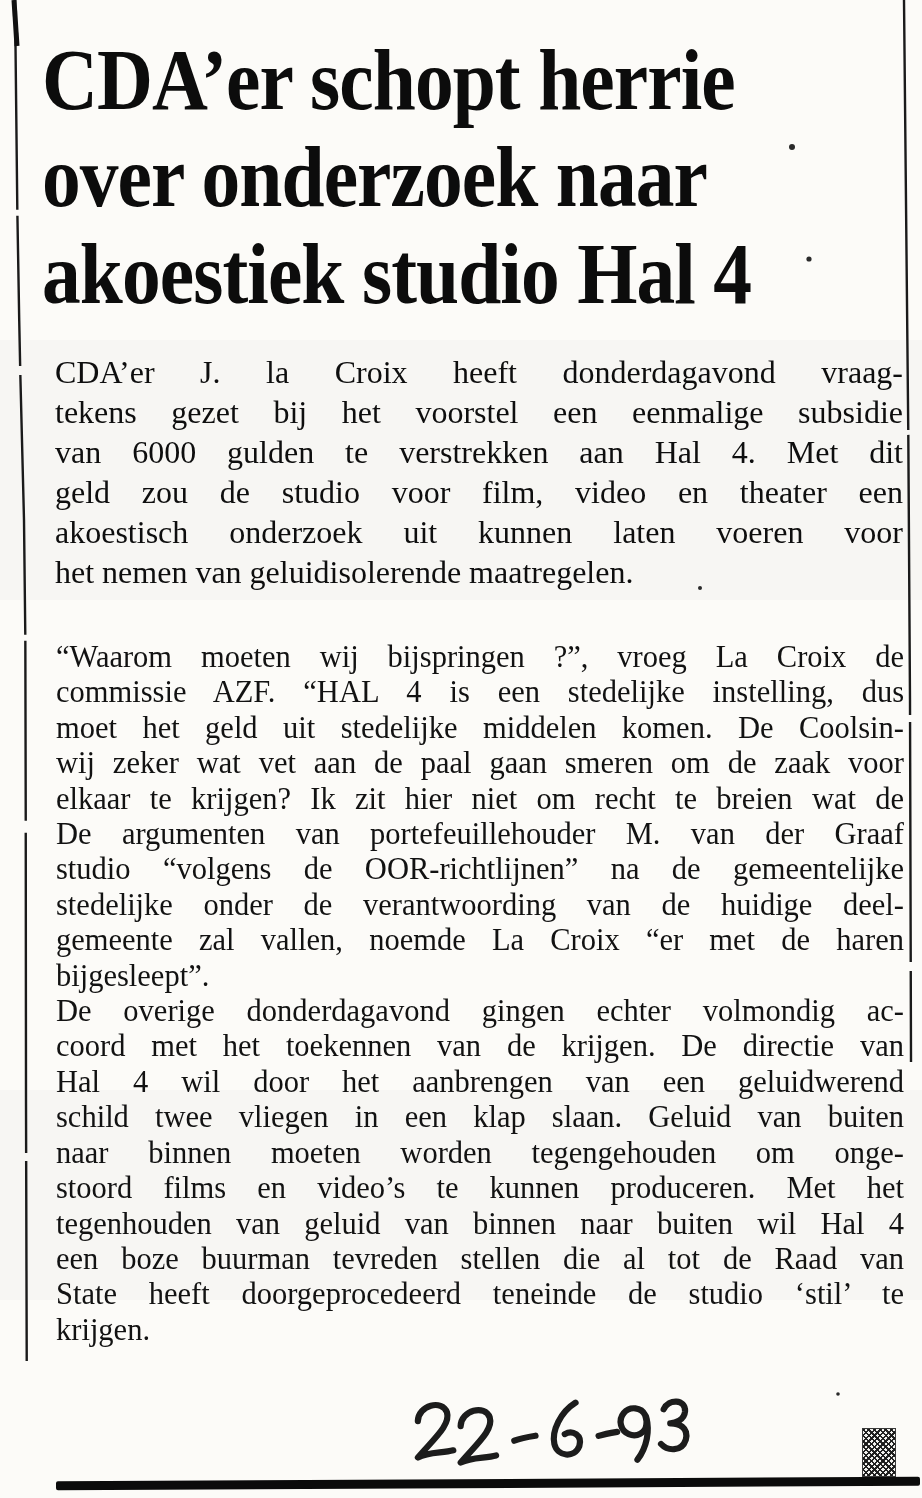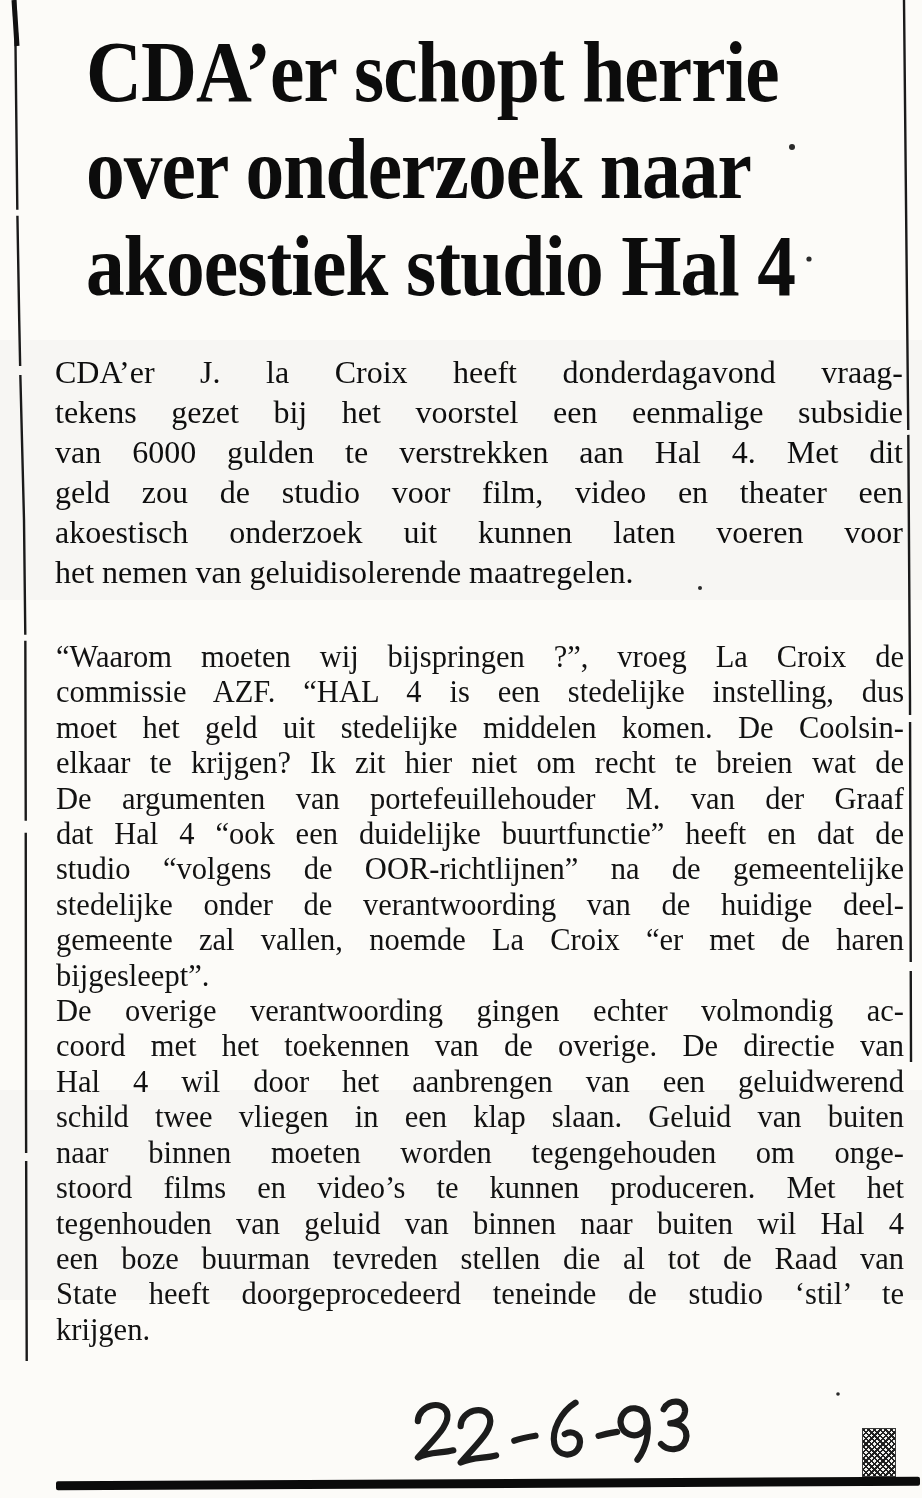--- a/index.html
+++ b/index.html
@@ -5,21 +5,21 @@
   html,body{margin:0;padding:0;background:#e9e9e7;}
   .page{
     position:relative; width:922px; height:1498px;
     background:#fcfbf8; overflow:hidden;
     color:#101010;
     font-family:"Liberation Serif","DejaVu Serif",serif;
   }
   .band{position:absolute;left:0;width:100%;background:rgba(60,60,50,0.025);pointer-events:none;}
   .edges{position:absolute;left:0;top:0;width:922px;height:1498px;pointer-events:none;}
 
-  .headline{position:absolute;left:42px;top:24px;margin-left:44px;}
+  .headline{position:absolute;left:42px;top:32px;}
   .hl{
     font-weight:bold; font-size:86px; line-height:97px;
     transform:scaleX(0.9); transform-origin:0 50%;
     white-space:nowrap; letter-spacing:-1px; color:#0c0c0c;
   }
 
   .lede{
     position:absolute; left:55px; top:352px; width:848px;
     font-size:32px; line-height:40px; color:#0e0e0e;
   }
@@ -80,33 +80,33 @@
     <div class="jl">geld zou de studio voor film, video en theater een</div>
     <div class="jl">akoestisch onderzoek uit kunnen laten voeren voor</div>
     <div class="ll">het nemen van geluidisolerende maatregelen.</div>
   </div>
 
   <div class="bodytext">
     <div class="para">
       <div class="jl">“Waarom moeten wij bijspringen ?”, vroeg La Croix de</div>
       <div class="jl">commissie AZF. “HAL 4 is een stedelijke instelling, dus</div>
       <div class="jl">moet het geld uit stedelijke middelen komen. De Coolsin-</div>
+      <div class="jl">wij zeker wat vet aan de paal gaan smeren om de zaak voor</div>
       <div class="jl">elkaar te krijgen? Ik zit hier niet om recht te breien wat de</div>
     </div>
     <div class="para">
       <div class="jl">De argumenten van portefeuillehouder M. van der Graaf</div>
-      <div class="jl">dat Hal 4 “ook een duidelijke buurtfunctie” heeft en dat de</div>
       <div class="jl">studio “volgens de OOR-richtlijnen” na de gemeentelijke</div>
       <div class="jl">stedelijke onder de verantwoording van de huidige deel-</div>
       <div class="jl">gemeente zal vallen, noemde La Croix “er met de haren</div>
       <div class="ll">bijgesleept”.</div>
     </div>
     <div class="para">
-      <div class="jl">De overige verantwoording gingen echter volmondig ac-</div>
-      <div class="jl">coord met het toekennen van de overige. De directie van</div>
+      <div class="jl">De overige donderdagavond gingen echter volmondig ac-</div>
+      <div class="jl">coord met het toekennen van de krijgen. De directie van</div>
       <div class="jl">Hal 4 wil door het aanbrengen van een geluidwerend</div>
       <div class="jl">schild twee vliegen in een klap slaan. Geluid van buiten</div>
       <div class="jl">naar binnen moeten worden tegengehouden om onge-</div>
       <div class="jl">stoord films en video’s te kunnen produceren. Met het</div>
       <div class="jl">tegenhouden van geluid van binnen naar buiten wil Hal 4</div>
       <div class="jl">een boze buurman tevreden stellen die al tot de Raad van</div>
       <div class="jl">State heeft doorgeprocedeerd teneinde de studio ‘stil’ te</div>
       <div class="ll">krijgen.</div>
     </div>
   </div>

